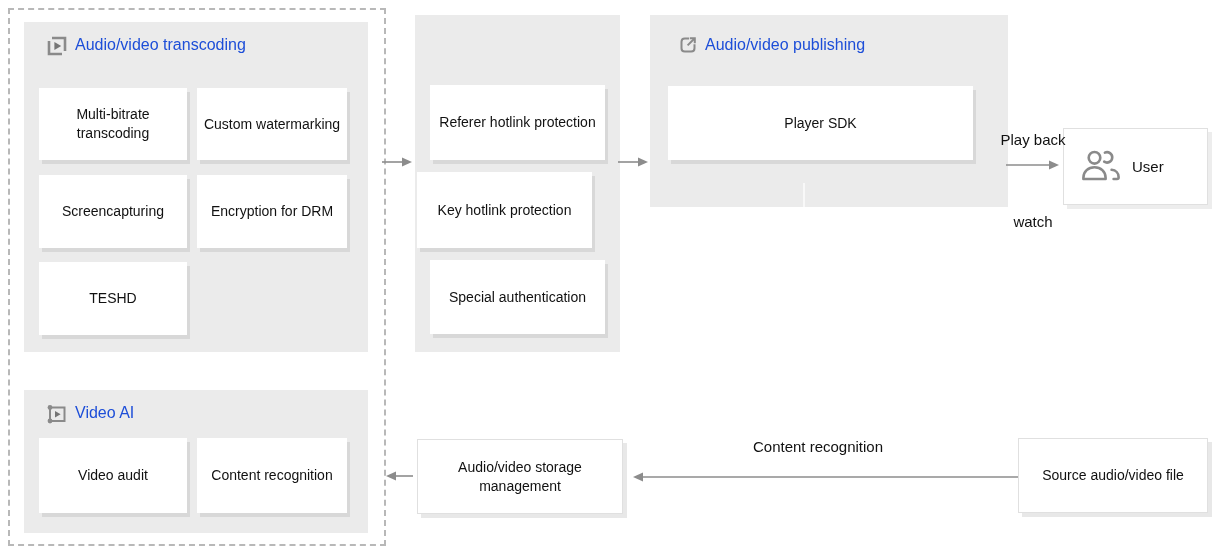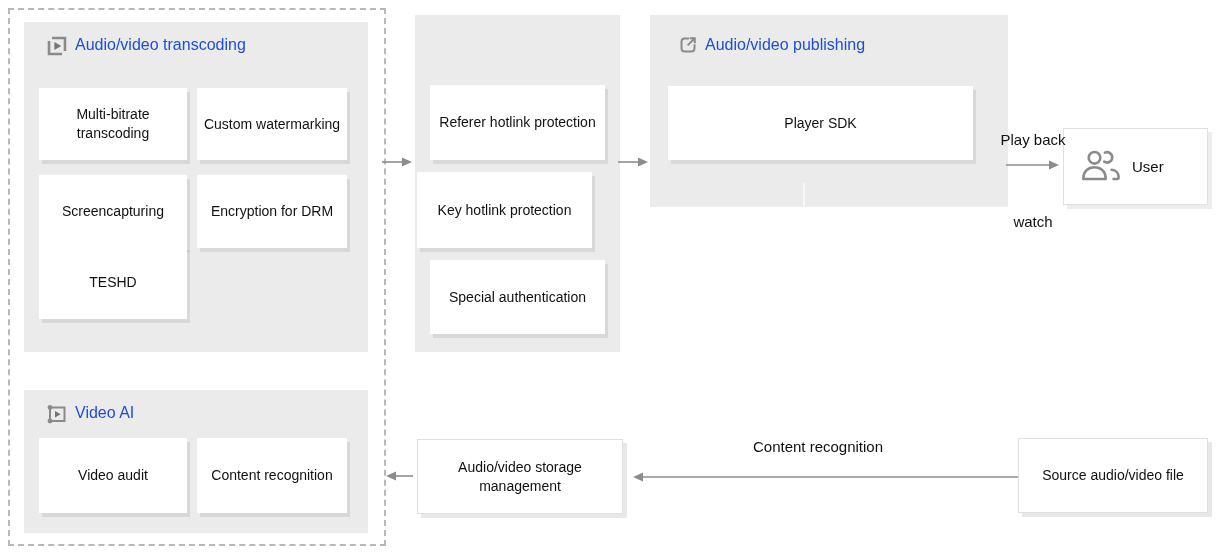--- a/index.html
+++ b/index.html
@@ -54,21 +54,21 @@
         <path d="M6 3 H19 V16" fill="none" stroke="#8a8a8a" stroke-width="2.6"></path>
         <path d="M16 19 H3 V6" fill="none" stroke="#8a8a8a" stroke-width="2.6"></path>
         <path d="M8.4 7 L15.2 11 L8.4 15 Z" fill="#757575"></path>
       </svg>
       <span class="section-title">Audio/video transcoding</span>
     </div>
     <div class="wbox" style="left:15px;top:66px;width:148px;height:72px;">Multi-bitrate transcoding</div>
     <div class="wbox" style="left:173px;top:66px;width:150px;height:72px;">Custom watermarking</div>
     <div class="wbox" style="left:15px;top:153px;width:148px;height:73px;">Screencapturing</div>
     <div class="wbox" style="left:173px;top:153px;width:150px;height:73px;">Encryption for DRM</div>
-    <div class="wbox" style="left:15px;top:224px;width:148px;height:73px;">TESHD</div>
+    <div class="wbox" style="left:15px;top:240px;width:148px;height:73px;">TESHD</div>
   </div>
 
   <div class="section" style="left:24px;top:390px;width:344px;height:143px;">
     <div class="section-header" style="left:22px;top:13px;">
       <svg class="icon" width="22" height="22" viewBox="0 0 22 22">
         <rect x="4" y="4.5" width="14.5" height="13.5" fill="none" stroke="#8a8a8a" stroke-width="2"></rect>
         <circle cx="4" cy="4.5" r="2.4" fill="#8a8a8a"></circle>
         <circle cx="4" cy="18" r="2.4" fill="#8a8a8a"></circle>
         <path d="M9 8 L14.6 11.2 L9 14.4 Z" fill="#757575"></path>
       </svg>

